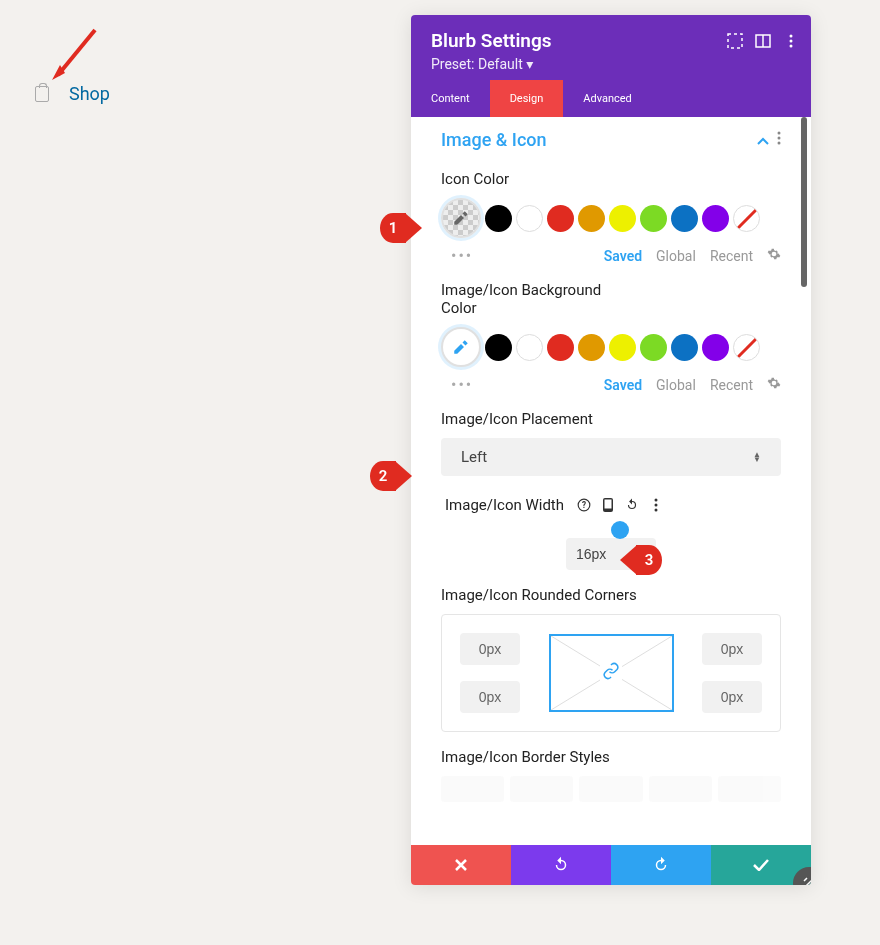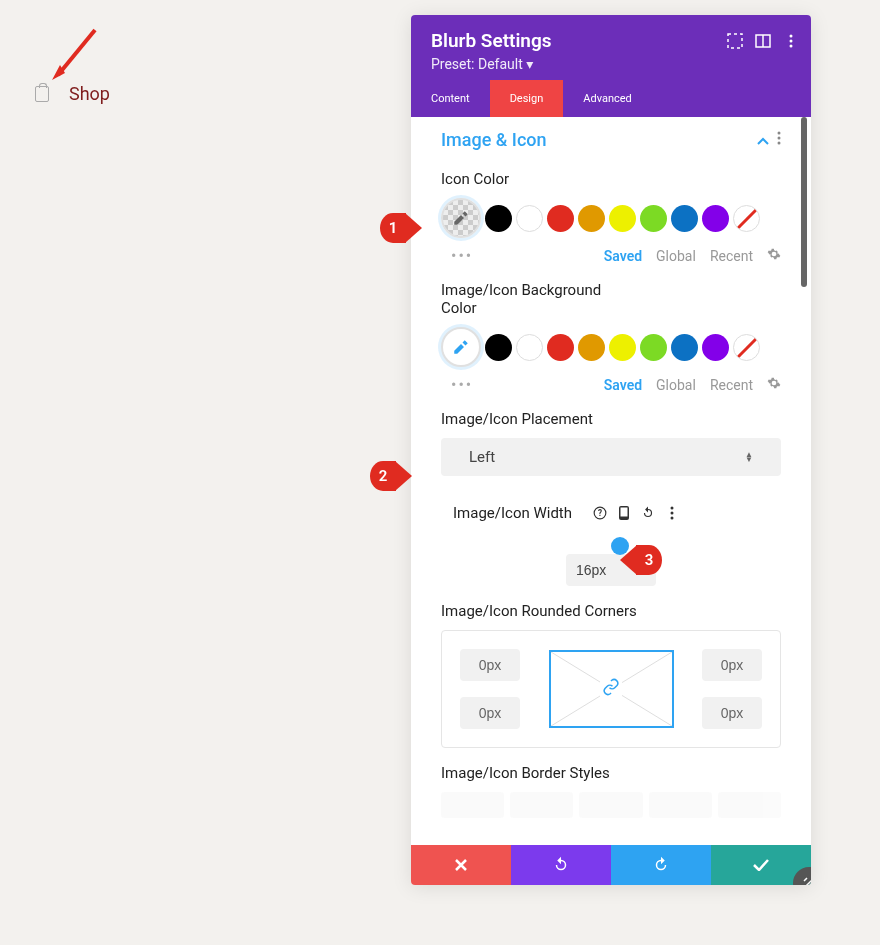--- a/index.html
+++ b/index.html
@@ -32,21 +32,21 @@
       top: -4px;
       left: 3px;
       width: 6px;
       height: 4px;
       border: 1px solid #aaa;
       border-bottom: none;
       border-radius: 3px 3px 0 0;
     }
     .shop-label {
       font-size: 18px;
-      color: #7f1d1d;
+      color: #0369a1;
       text-align: right;
     }
     .arrow {
       position: absolute;
       left: 50px;
       top: 25px;
       width: 50px;
       height: 60px;
     }
     .arrow svg { display: block; }
@@ -140,21 +140,21 @@
       margin-top: 16px;
       margin-bottom: 10px;
     }
     .label-row {
       display: flex;
       align-items: center;
       gap: 8px;
       margin-top: 16px;
       margin-bottom: 10px;
     }
-    .label-row .label { margin: 12px; }
+    .label-row .label { margin: 4px; }
     .mini-icon {
       width: 16px; height: 16px;
       display: inline-flex; align-items: center; justify-content: center;
       color: #333; cursor: pointer;
     }
     .swatches {
       display: flex;
       gap: 4px;
       align-items: center;
     }
@@ -212,21 +212,21 @@
       font-size: 14px;
       align-items: center;
     }
     .palette-tab { cursor: pointer; color: #999; }
     .palette-tab.active { color: #2ea3f2; font-weight: 600; }
     .gear { color: #999; cursor: pointer; }
     .select {
       width: 100%;
       background: #f1f1f1;
       border: none;
-      padding: 10px 28px;
+      padding: 10px 20px;
       border-radius: 4px;
       font-size: 15px;
       color: #444;
       position: relative;
       cursor: pointer;
       display: flex;
       justify-content: space-between;
       align-items: center;
     }
     .select-arrows {

